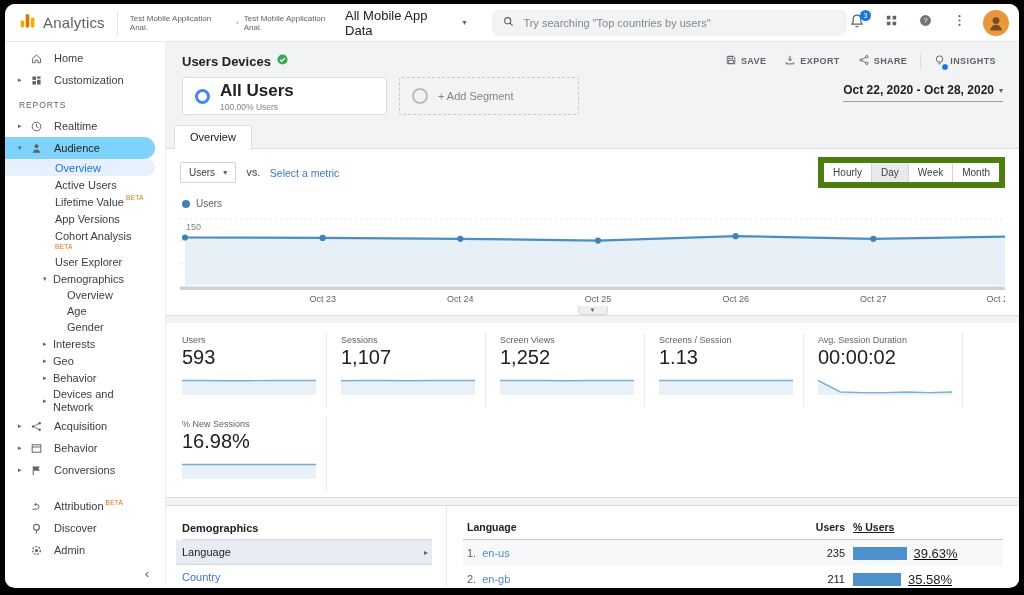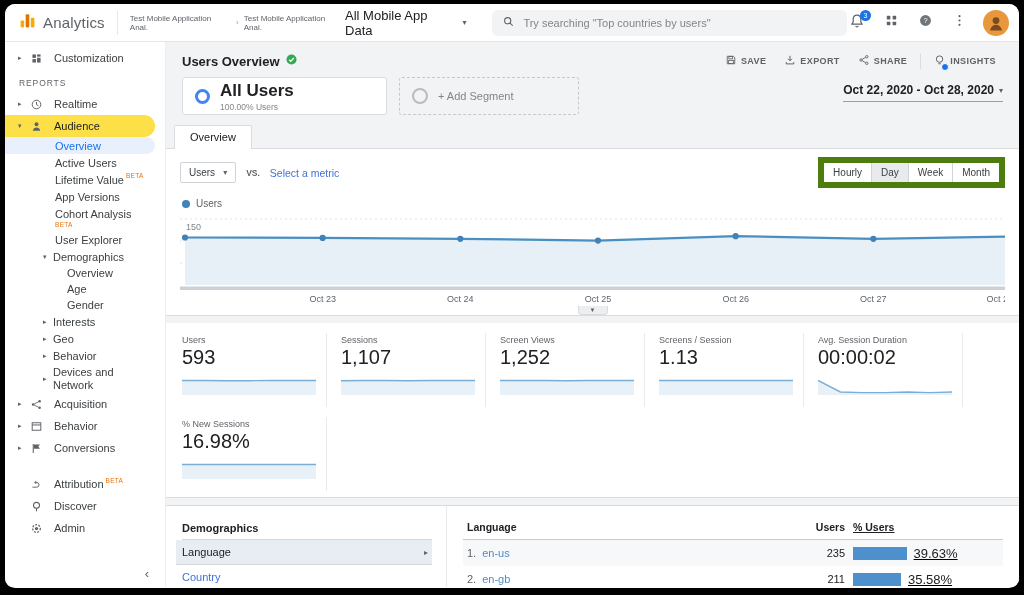--- a/index.html
+++ b/index.html
@@ -29,21 +29,21 @@
   .main { flex:1; background:#f2f3f5; overflow:hidden; }
 
   
   .snav-item { display:flex; align-items:center; height:22px; padding-left:13px; font-size:11px; color:#3c4043; cursor:pointer; flex-shrink:0; }
   .snav-item .arrow { width:12px; font-size:7px; color:#5f6368; flex-shrink:0; }
   .snav-item .sicon { width:24px; display:flex; align-items:center; flex-shrink:0; }
   .snav-l1 { height:17px; padding-left:50px; color:#3c4043; }
   .snav-l2 { height:16px; padding-left:62px; }
   .snav-l1 .arrow { width:10px; margin-left:-12px; }
   .snav-sel { background:#e8f0fe; color:#1a73e8; border-radius:0 14px 14px 0; margin-right:10px; }
-  .snav-parent { background:#fde047; border-radius:0 14px 14px 0; margin-right:10px; color:#202124; }
+  .snav-parent { background:#7dd3fc; border-radius:0 14px 14px 0; margin-right:10px; color:#202124; }
   .snav-section { font-size:8.5px; letter-spacing:.9px; color:#5f6368; padding:9px 0 5px 14px; flex-shrink:0; }
   .snav-gap { height:14px; flex-shrink:0; }
   .beta-sup { font-size:6.5px; color:#e8710a; position:relative; top:-4px; margin-left:2px; letter-spacing:.3px; }
   .snav-wrap { height:auto; min-height:26px; line-height:1.15; padding-top:2px; padding-bottom:2px; }
   .snav-wrap .lbl { white-space:normal; width:84px; }
   .beta-below { display:block; font-size:6.5px; color:#e8710a; letter-spacing:.3px; }
   .collapse-row { margin-top:auto; align-self:flex-end; padding:4px 16px 6px; font-size:13px; color:#5f6368; cursor:pointer; flex-shrink:0; }
 
   
   .topbar { display:flex; align-items:center; padding:9px 14px 4px 16px; }
@@ -187,20 +187,29 @@
             <circle cx="8" cy="6" r="2.7" fill="#7a4b22"></circle>
             <path d="M3.2 14c.6-3.1 2.6-4.6 4.8-4.6s4.2 1.5 4.8 4.6z" fill="#7a4b22"></path>
           </svg>
         </div>
     </div>
   </div>
 
   <div class="body-row">
 
     <div class="sidebar" id="sidebar">
+      <div class="snav-item">
+          <span class="arrow"></span>
+          <span class="sicon">
+            <svg viewBox="0 0 16 16" width="13" height="13">
+              <path d="M3 8.3 8 3.6l5 4.7V13.2H9.6v-3.1H6.4v3.1H3z" fill="none" stroke="#5f6368" stroke-width="1.2"></path>
+            </svg>
+          </span>
+          <span class="lbl">Home</span>
+        </div>
         <div class="snav-item">
           <span class="arrow">▸</span>
           <span class="sicon">
             <svg viewBox="0 0 16 16" width="13" height="13">
               <g fill="#5f6368">
                 <rect x="3" y="3" width="4.3" height="4.3"></rect>
                 <rect x="8.7" y="3" width="4.3" height="2.7"></rect>
                 <rect x="3" y="8.7" width="4.3" height="4.3"></rect>
                 <rect x="8.7" y="7.1" width="4.3" height="5.9"></rect>
               </g>
@@ -343,21 +352,21 @@
           </span>
           <span class="lbl">Admin</span>
         </div>
         <div class="collapse-row" id="collapse-btn">‹</div>
     </div>
 
     <div class="main">
 
       <div class="topbar">
         <div class="rtitle">
-          <span>Users Overview</span>
+          <span>Users Devices</span>
           <span id="check-badge"><svg viewBox="0 0 16 16" width="13" height="13">
                 <circle cx="8" cy="8" r="6.2" fill="#34a853"></circle>
                 <path d="M5.1 8.3 7.1 10.2 10.9 6.2" stroke="#fff" stroke-width="1.5" fill="none"></path>
               </svg></span>
         </div>
         <div class="actions" id="report-actions">
             <div class="action-btn">
               <span><svg viewBox="0 0 16 16" width="12" height="12">
                   <path d="M3 3h8.2L13 4.8V13H3z" fill="none" stroke="#5f6368" stroke-width="1.2"></path>
                   <rect x="5.2" y="3.3" width="5" height="3.2" fill="none" stroke="#5f6368" stroke-width="1.1"></rect>

